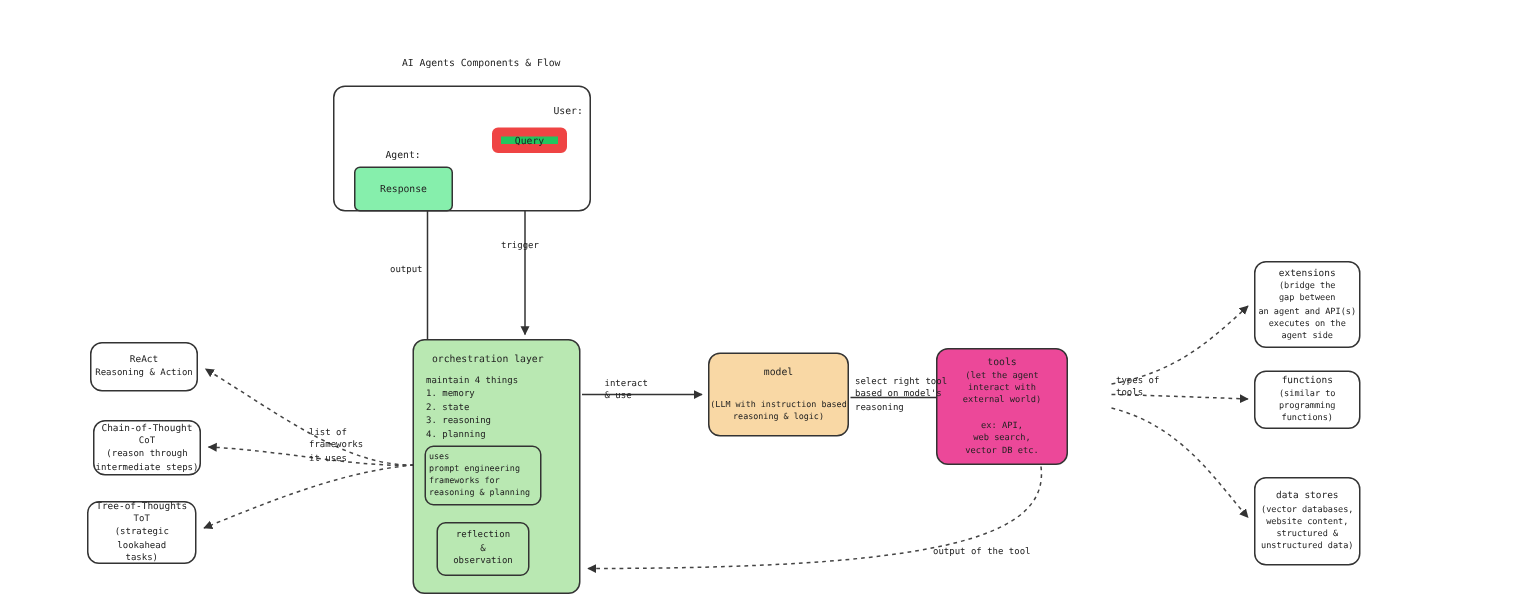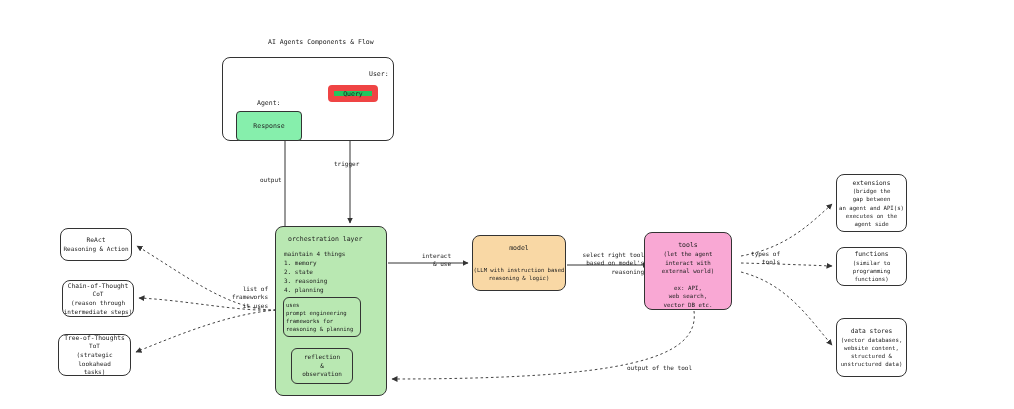--- a/index.html
+++ b/index.html
@@ -19,21 +19,21 @@
     display:flex;flex-direction:column;
     align-items:center;justify-content:center;
     text-align:center;
     border-radius:8px;
   }
   .node .name{font-size:6.5px;line-height:1.5;white-space:pre-line;}
   .node .desc{font-size:6px;line-height:1.45;white-space:pre-line;}
   .lbl{
     position:absolute;
     font-size:6px;line-height:1.4;
-    white-space:pre-line;text-align:right;
+    white-space:pre-line;text-align:left;
     color:#222;
   }
   #arrow-layer{position:absolute;left:0;top:0;pointer-events:none;}
   .solid{stroke:#333;stroke-width:1;fill:none;}
   .dashed{stroke:#444;stroke-width:1;fill:none;stroke-dasharray:2.5 2.7;}
 
   
   #ua-panel{left:222px;top:57px;width:172px;height:84px;background:#fff;}
   #ua-panel .inner-lbl{position:absolute;font-size:6.5px;}
   #query-node{position:absolute;left:105px;top:27px;width:50px;height:17px;background:#22c55e;border:6px solid #ef4444;border-radius:4px;display:flex;align-items:center;justify-content:center;font-size:6.5px;box-sizing:border-box;}
@@ -42,21 +42,21 @@
   
   #orch{left:275px;top:226px;width:112px;height:170px;background:#b9e8b2;align-items:flex-start;justify-content:flex-start;text-align:left;}
   #orch .name{margin:8px 0 0 12px;}
   #orch .maintain{margin:4px 0 0 8px;font-size:6px;line-height:1.5;white-space:pre-line;}
   #orch-uses{position:absolute;left:7px;top:70px;width:78px;height:40px;border:1px solid #333;border-radius:6px;box-sizing:border-box;padding:3px 2px;font-size:5.6px;line-height:1.45;white-space:pre-line;text-align:left;}
   #orch-reflect{position:absolute;left:15px;top:121px;width:62px;height:36px;border:1px solid #333;border-radius:6px;box-sizing:border-box;display:flex;align-items:center;justify-content:center;font-size:6px;line-height:1.4;white-space:pre-line;text-align:center;}
 
   
   #model{left:472px;top:235px;width:94px;height:56px;background:#f9d8a5;gap:13px;}
   #model .desc{font-size:5.6px;}
-  #tools{left:644px;top:232px;width:88px;height:78px;background:#f9a8d4;justify-content:flex-end;}
+  #tools{left:624px;top:232px;width:88px;height:78px;background:#ec4899;}
   #tools .desc{font-size:5.8px;}
 
   
   #fw-react{left:60px;top:228px;width:72px;height:33px;}
   #fw-cot{left:62px;top:280px;width:72px;height:37px;}
   #fw-tot{left:58px;top:334px;width:73px;height:42px;}
   .fw .name{font-size:6.3px;}
   .fw .desc{font-size:6px;}
 
   

